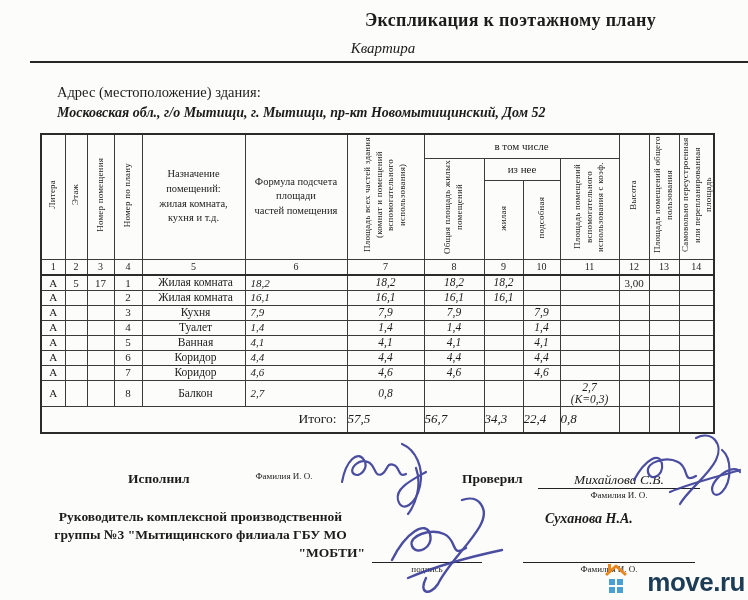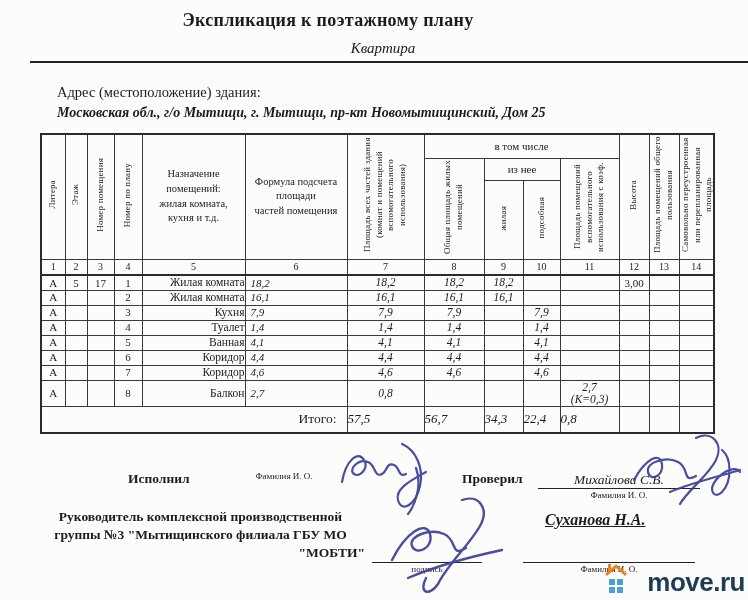--- a/index.html
+++ b/index.html
@@ -3,21 +3,21 @@
 <meta charset="utf-8">
 <style>
   html,body{margin:0;padding:0;}
   body{
     width:748px;height:600px;position:relative;overflow:hidden;
     background:#fcfcfa;color:#1c1c1c;
     font-family:"Liberation Serif","DejaVu Serif",serif;
   }
   .abs{position:absolute;}
   
-  .doc-title{top:10px;left:0;width:656px;text-align:center;font-weight:bold;font-size:18px;letter-spacing:.3px;}
+  .doc-title{top:10px;left:0;width:656px;text-align:right;font-weight:bold;font-size:18px;letter-spacing:.3px;}
   .doc-subtitle{top:40px;left:0;width:748px;text-align:center;font-style:italic;font-size:15px;margin-left:9px;}
   .title-rule{top:61px;left:30px;width:718px;border-top:2px solid #262626;}
   
   .addr-label{top:84px;left:57px;font-size:14.5px;}
   .addr-value{top:105px;left:57px;font-size:14px;font-weight:bold;font-style:italic;}
   
   table.expl{
     position:absolute;left:40px;top:133px;width:673px;
     border-collapse:collapse;table-layout:fixed;
     border:2px solid #2b2b2b;
@@ -37,52 +37,52 @@
     writing-mode:vertical-rl;transform:rotate(180deg);
     display:inline-block;font-size:9px;line-height:1.3;letter-spacing:.2px;
   }
   .vt-a{max-height:118px;}
   .vt-b{max-height:96px;}
   .vt-c{max-height:72px;}
   td.cnum{font-size:10px;text-align:center;border-bottom:2px solid #2b2b2b !important;}
   tbody tr{height:15px;}
   tbody td{font-size:11px;line-height:1.1;white-space:pre-line;}
   .col0,.col1,.col2,.col3{text-align:center;}
-  .col4{text-align:right;font-weight:bold;padding-left:4px !important;font-size:11.5px;}
+  .col4{text-align:center;font-weight:bold;padding-left:4px !important;font-size:11.5px;}
   .col5{text-align:left;font-style:italic;padding-left:5px !important;}
   .col6,.col7,.col8,.col9,.col10{text-align:center;font-style:italic;font-size:11.5px;}
   .col11,.col12,.col13{text-align:center;}
   tr.totals{height:27px;margin-left:48px;}
   td.t-label{text-align:right;font-weight:bold;font-size:13.5px;padding-right:10px !important;}
   td.t-val{text-align:left;font-weight:bold;font-style:italic;font-size:13px;}
   
   .sig-label{font-weight:bold;font-size:13.5px;}
   .sig-line{border-bottom:1.5px solid #222;text-align:center;}
   .sig-name{font-style:italic;font-size:13.5px;white-space:nowrap;}
   .sig-caption{font-size:9px;text-align:center;color:#222;padding-top:1px;}
   .head-title{left:28px;top:508px;width:345px;font-weight:bold;font-size:13.5px;line-height:1.35;text-align:center;}
   .head-title .l3{text-align:right;padding-right:8px;}
-  .head-name{left:545px;top:511px;font-weight:bold;font-style:italic;font-size:16px;text-decoration:underline;}
+  .head-name{left:545px;top:511px;font-weight:bold;font-style:italic;font-size:14px;}
   svg.signature{position:absolute;pointer-events:none;}
   
   .watermark{right:3px;bottom:5px;display:flex;align-items:flex-end;gap:20px;}
   .wm-text{
     font-family:"Liberation Sans","DejaVu Sans",sans-serif;
     font-size:26px;font-weight:600;color:#1d3c56;line-height:1;letter-spacing:-.5px;
   }
 </style>
 </head>
 <body>
 
 <div class="abs doc-title">Экспликация к поэтажному плану</div>
 <div class="abs doc-subtitle">Квартира</div>
 <div class="abs title-rule"></div>
 
 <div class="abs addr-label">Адрес (местоположение) здания:</div>
-<div class="abs addr-value">Московская обл., г/о Мытищи, г. Мытищи, пр-кт Новомытищинский, Дом 25</div>
+<div class="abs addr-value">Московская обл., г/о Мытищи, г. Мытищи, пр-кт Новомытищинский, Дом 52</div>
 
 <table class="expl">
   <colgroup>
     <col style="width:24px">
       <col style="width:22px">
       <col style="width:27px">
       <col style="width:28px">
     <col style="width:103px">
       <col style="width:102px">
       <col style="width:77px">

